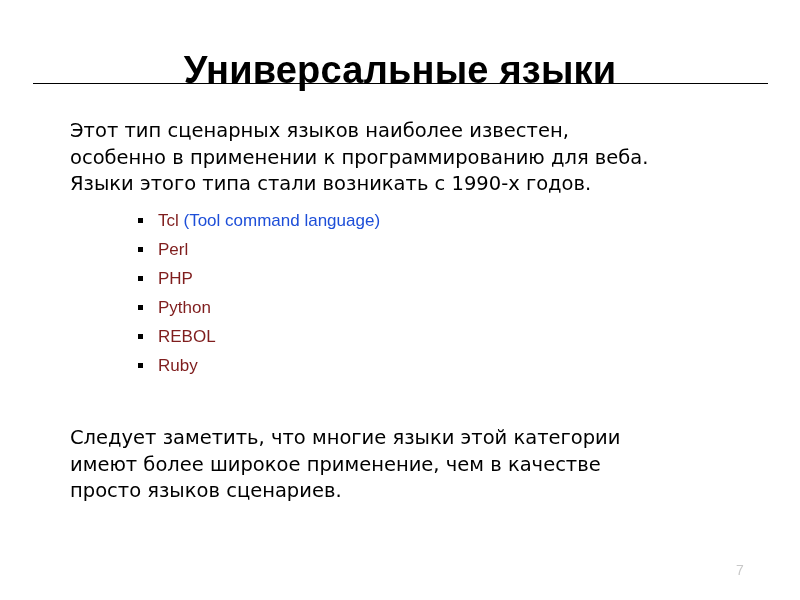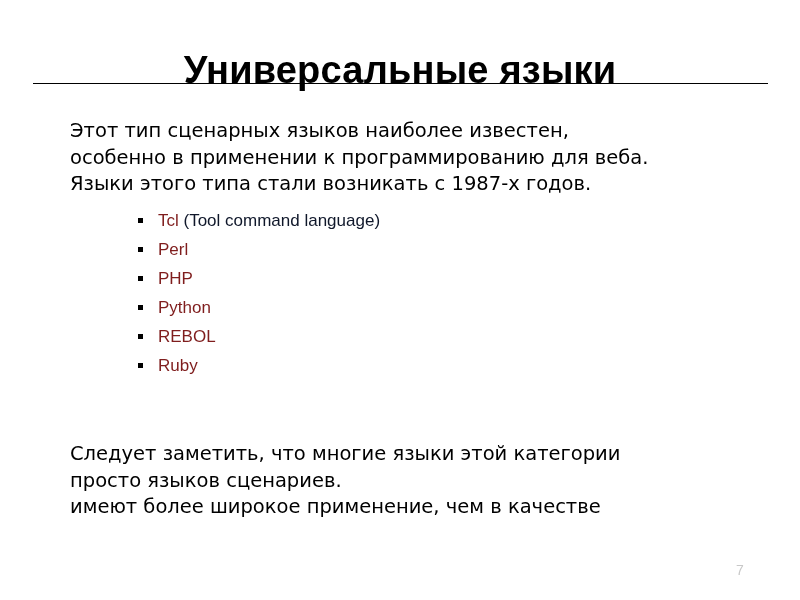--- a/index.html
+++ b/index.html
@@ -66,21 +66,21 @@
   .para-top {
     position: absolute;
     left: 70px;
     top: 6px;
     width: 680px;
   }
 
   .para-bottom {
     position: absolute;
     left: 70px;
-    top: 329px;
+    top: 313px;
     width: 690px;
   }
 
   .para .line {
     display: block;
     white-space: nowrap;
   }
 
   
   .lang-list {
@@ -110,21 +110,21 @@
     width: 5px;
     height: 5px;
     background: #000000;
   }
 
   .lang-name {
     color: #7f1d1d;
   }
 
   .lang-note {
-    color: #0f172a;
+    color: #1d4ed8;
   }
 
   
   .page-number {
     position: absolute;
     left: 728px;
     top: 562px;
     width: 24px;
     text-align: center;
     font-family: "Liberation Sans", sans-serif;
@@ -139,21 +139,21 @@
 
   <h1 class="slide-title">Универсальные языки</h1>
 
   <div class="title-rule"></div>
 
   <div class="body-area">
 
     <div class="para para-top">
       <span class="line">Этот тип сценарных языков наиболее известен,</span>
       <span class="line">особенно в применении к программированию для веба.</span>
-      <span class="line">Языки этого типа стали возникать с 1987-х годов.</span>
+      <span class="line">Языки этого типа стали возникать с 1990-х годов.</span>
     </div>
 
     <ul class="lang-list">
       <li class="lang-item">
         <span class="bullet-square"></span>
         <span class="lang-name">Tcl</span><span class="lang-note"> (Tool command language)</span>
       </li>
       <li class="lang-item">
         <span class="bullet-square"></span>
         <span class="lang-name">Perl</span><span class="lang-note"></span>
@@ -171,21 +171,21 @@
         <span class="lang-name">REBOL</span><span class="lang-note"></span>
       </li>
       <li class="lang-item">
         <span class="bullet-square"></span>
         <span class="lang-name">Ruby</span><span class="lang-note"></span>
       </li>
     </ul>
 
     <div class="para para-bottom">
       <span class="line">Следует заметить, что многие языки этой категории</span>
+      <span class="line">имеют более широкое применение, чем в качестве</span>
       <span class="line">просто языков сценариев.</span>
-      <span class="line">имеют более широкое применение, чем в качестве</span>
     </div>
 
   </div>
 
   <div class="page-number">7</div>
 
 </div>
 
 </body></html>

